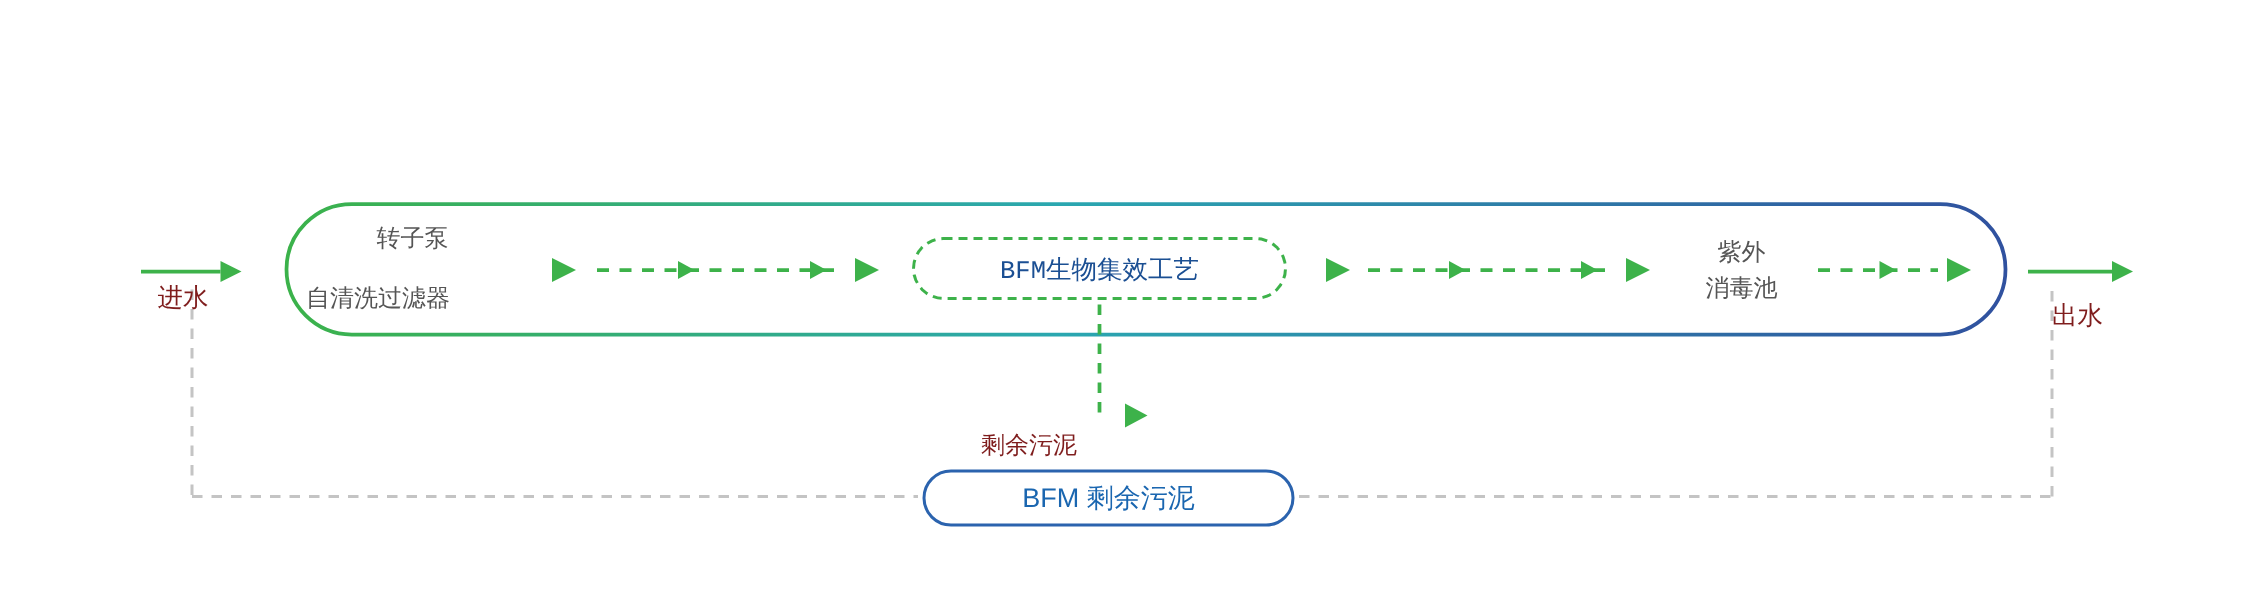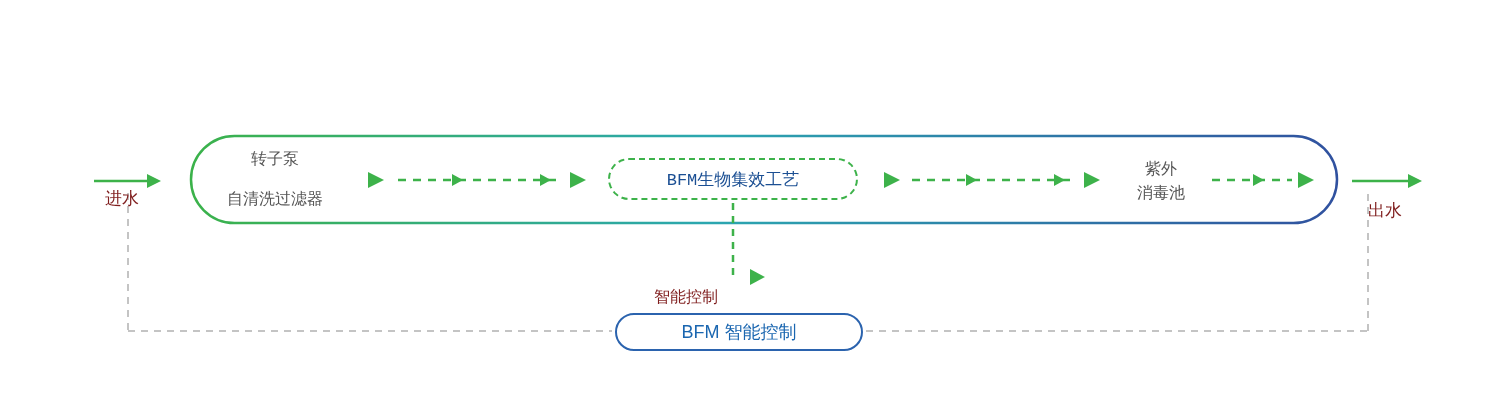--- a/index.html
+++ b/index.html
@@ -25,21 +25,21 @@
     white-space: nowrap;
   }
   .blue-text   { color: #7f1d1d; font-size: 17px; margin-top: 42px; }
   .gray-text   { color: #555555; font-size: 16px; }
   .navy-text   { color: #1B4F93; font-size: 17px; }
 
   .inlet-label  { left: 99px;  top: 145px; width: 46px; text-align: center; }
   .outlet-label { left: 1362px; top: 157px; width: 46px; text-align: center; }
 
   .pump-label   { left: 192px; top: 149px; width: 166px; text-align: center; }
-  .filter-label { left: 192px; top: 189px; width: 166px; text-align: center; font-family: Liberation Mono, monospace; }
+  .filter-label { left: 204px; top: 189px; width: 166px; text-align: left; font-family: Liberation Mono, monospace; }
 
   .bfm-box {
     position: absolute;
     left: 608px; top: 158px;
     width: 250px; height: 42px;
     border: 2px dashed #3DB24A;
     border-radius: 22px;
     box-sizing: border-box;
     display: flex;
     align-items: center;
@@ -162,20 +162,20 @@
 
   <div class="bfm-box">
     <span class="navy-text">BFM生物集效工艺</span>
   </div>
 
   <div class="label gray-text uv-label">
     <div>紫外</div>
     <div>消毒池</div>
   </div>
 
-  <div class="label blue-text sludge-label">智能控制</div>
+  <div class="label blue-text sludge-label">剩余污泥</div>
 
 
   <div class="control-pill">
-    <span>BFM 智能控制</span>
+    <span>BFM 剩余污泥</span>
   </div>
 
 </div>
 
 </body></html>

